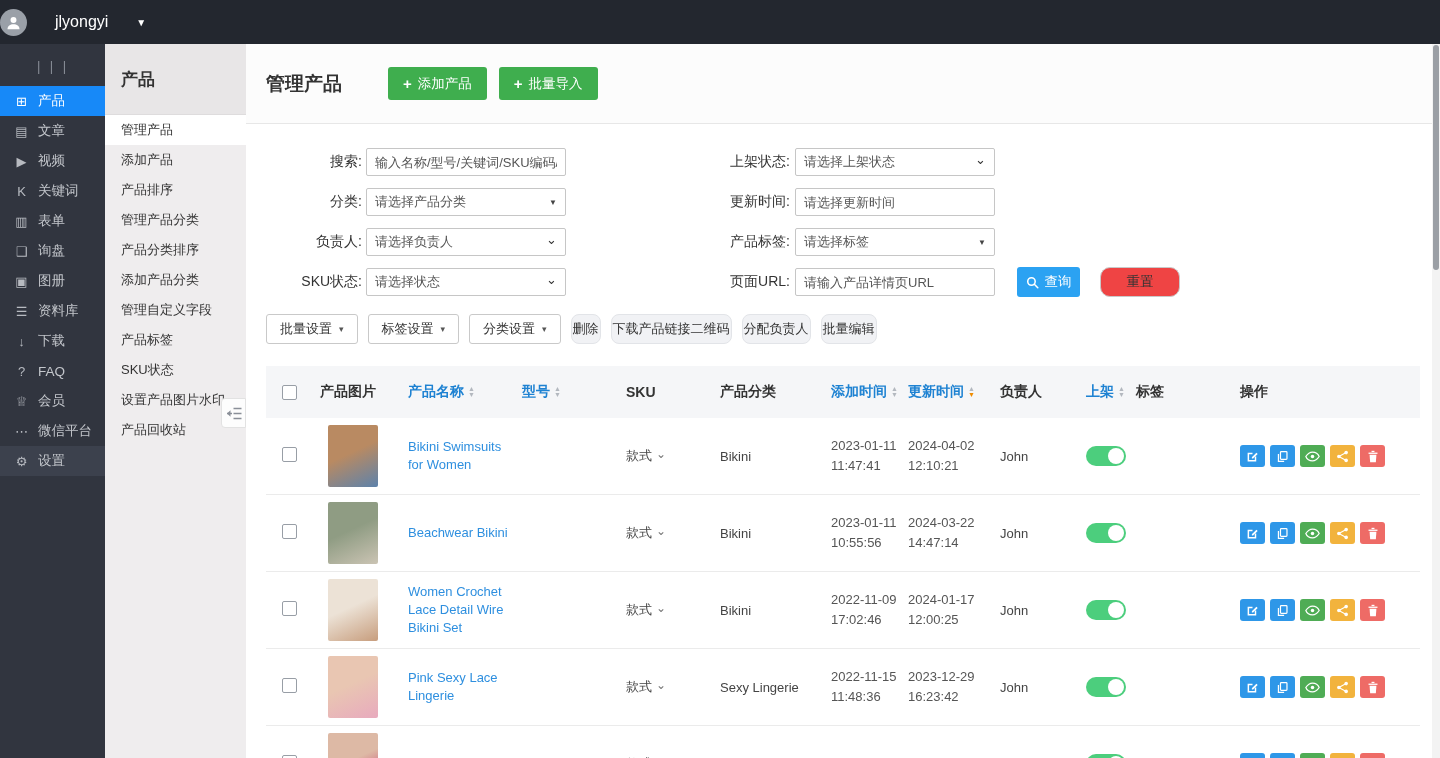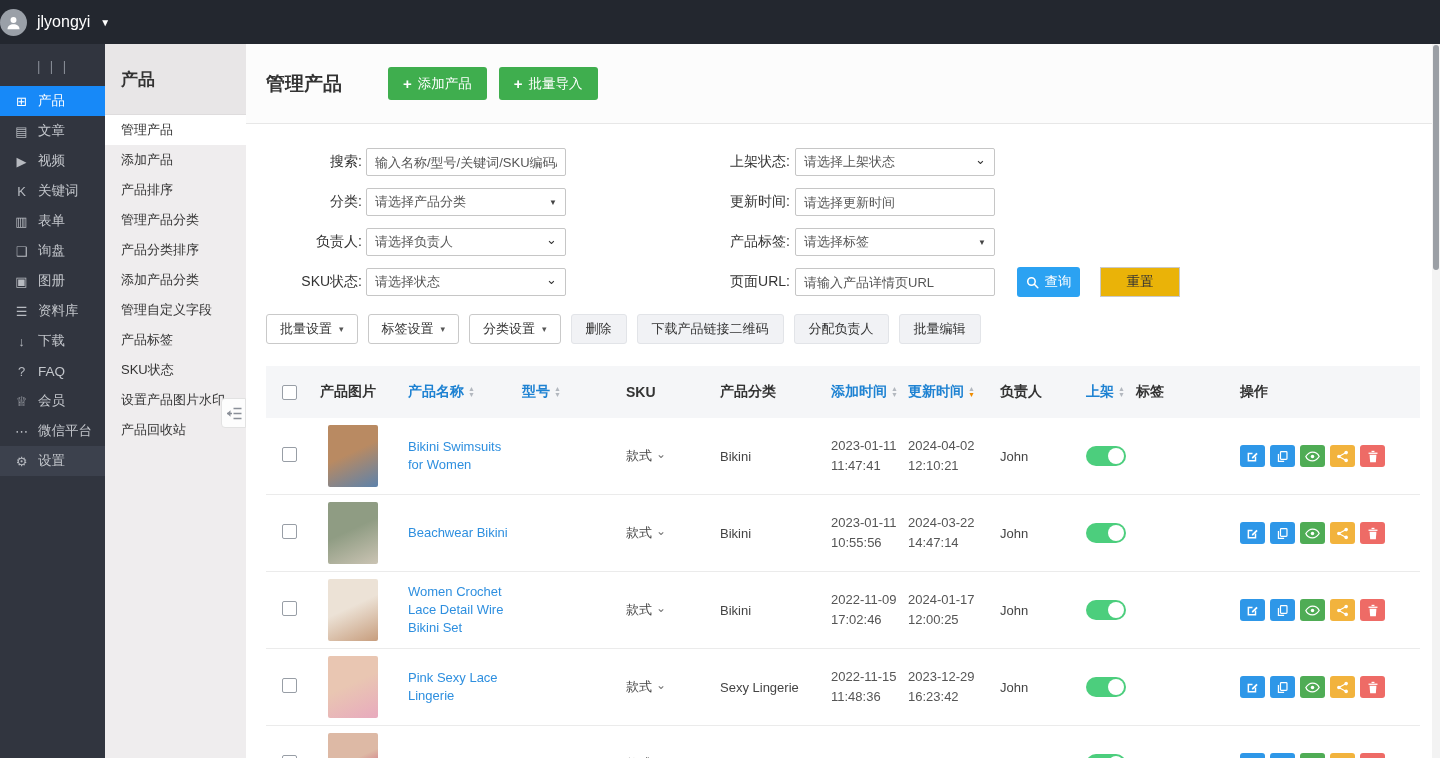--- a/index.html
+++ b/index.html
@@ -3,21 +3,21 @@
 <meta charset="utf-8">
 <style>
   * { margin:0; padding:0; box-sizing:border-box; }
   html,body { width:1440px; height:758px; overflow:hidden; font-family:"Liberation Sans","DejaVu Sans",sans-serif; background:#fff; }
 
   
   .topbar { height:44px; background:#23272f; display:flex; align-items:center; justify-content:space-between; position:relative; z-index:5; }
   .logo { width:105px; height:44px; background:#2c313b; display:flex; align-items:center; justify-content:center; gap:5px; }
   .logo-mark { color:#fff; font-weight:bold; font-size:17px; letter-spacing:-2px; font-style:italic; }
   .logo-text { color:#e8e9eb; font-size:10px; font-weight:bold; letter-spacing:1px; }
-  .user-menu { display:flex; align-items:center; gap:10px; padding-right:18px; cursor:pointer; }
+  .user-menu { display:flex; align-items:center; gap:28px; padding-right:18px; cursor:pointer; }
   .avatar { width:27px; height:27px; border-radius:50%; background:#9aa0a8; display:flex; align-items:center; justify-content:center; }
   .username { color:#fff; font-size:16px; }
   .user-caret { color:#fff; font-size:10px; }
 
   
   .app { display:flex; height:714px; }
 
   
   .sidebar { width:105px; background:#31353f; flex:none; padding-top:6px; }
   .collapse-bars { color:#878c95; text-align:center; font-size:13px; letter-spacing:2px; padding:9px 0 12px; cursor:pointer; }
@@ -49,27 +49,27 @@
   .f-row { display:flex; align-items:center; height:28px; margin-bottom:12px; }
   .f-label { width:100px; text-align:right; font-size:14px; color:#333; padding-right:4px; flex:none; }
   .f-col-right .f-label { width:95px; padding-right:5px; }
   .f-input, .f-select { width:200px; height:28px; border:1px solid #c6c6c6; border-radius:2px; background:#fff; font-size:13px; color:#555; padding:0 8px; font-family:inherit; }
   .f-input::placeholder { color:#555; opacity:1; }
   .f-select { display:flex; align-items:center; justify-content:space-between; cursor:pointer; }
   .f-sel-text { white-space:nowrap; overflow:hidden;text-align:right; }
   .f-caret { color:#333; font-size:13px; margin-top:-6px; }
   .f-caret2 { color:#444; font-size:8px; }
   .btn-query { margin-left:22px; width:63px; height:30px; background:#2ba2f2; color:#fff; border:none; border-radius:3px; font-size:13.5px; cursor:pointer; display:flex; align-items:center; justify-content:center; gap:6px; font-family:inherit; }
-  .btn-reset { margin-left:20px; width:80px; height:30px; background:#eab308; color:#333; border:1px solid #c9c9c9; border-radius:0; font-size:13.5px; cursor:pointer; font-family:inherit; }
+  .btn-reset { margin-left:20px; width:80px; height:30px; background:#ef4444; color:#333; border:1px solid #c9c9c9; border-radius:10px; font-size:13.5px; cursor:pointer; font-family:inherit; }
 
   
   .toolbar { display:flex; gap:10px; margin-top:6px; }
   .tb-drop { background:#fff; border:1px solid #c9c9c9; border-radius:3px; height:30px; padding:8px 13px; font-size:13px; color:#333; cursor:pointer; display:flex; align-items:center; gap:7px; font-family:inherit; }
   .tb-drop .dcaret { font-size:9px; color:#555; }
-  .tb-gray { background:#f1f2f5; border:1px solid #e2e4e8; border-radius:3px; height:30px; padding:0 14px; font-size:13px; color:#333; cursor:pointer; font-family:inherit; }
+  .tb-gray { background:#f1f2f5; border:1px solid #e2e4e8; border-radius:8px; height:30px; padding:0 1px; font-size:13px; color:#333; cursor:pointer; font-family:inherit; }
 
   
   .ptable { margin-top:22px; }
   .thead-row { display:flex; align-items:center; height:52px; background:#f5f6f8; }
   .tr { display:flex; align-items:center; min-height:77px; border-bottom:1px solid #ebebeb; }
   .th, .td { flex:none; font-size:13px; color:#444; padding-right:6px; }
   .th { font-size:14px; font-weight:bold; color:#333; display:flex; align-items:center; }
   .th.sortable { color:#1e82d2; cursor:pointer; }
   .sort { display:inline-flex; flex-direction:column; margin-left:4px; cursor:pointer; }
   .sort span { font-size:7px; line-height:6px; color:#b3b8bf; }

